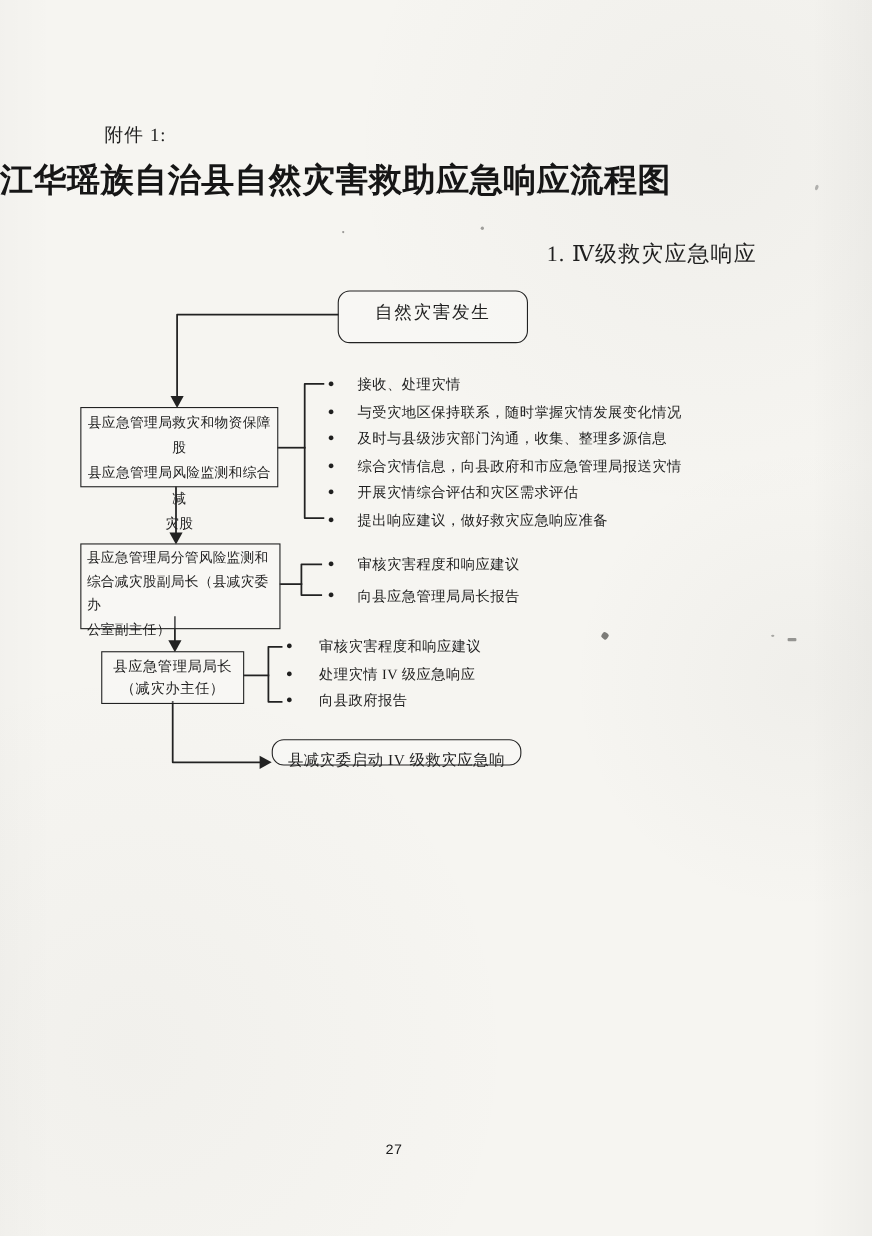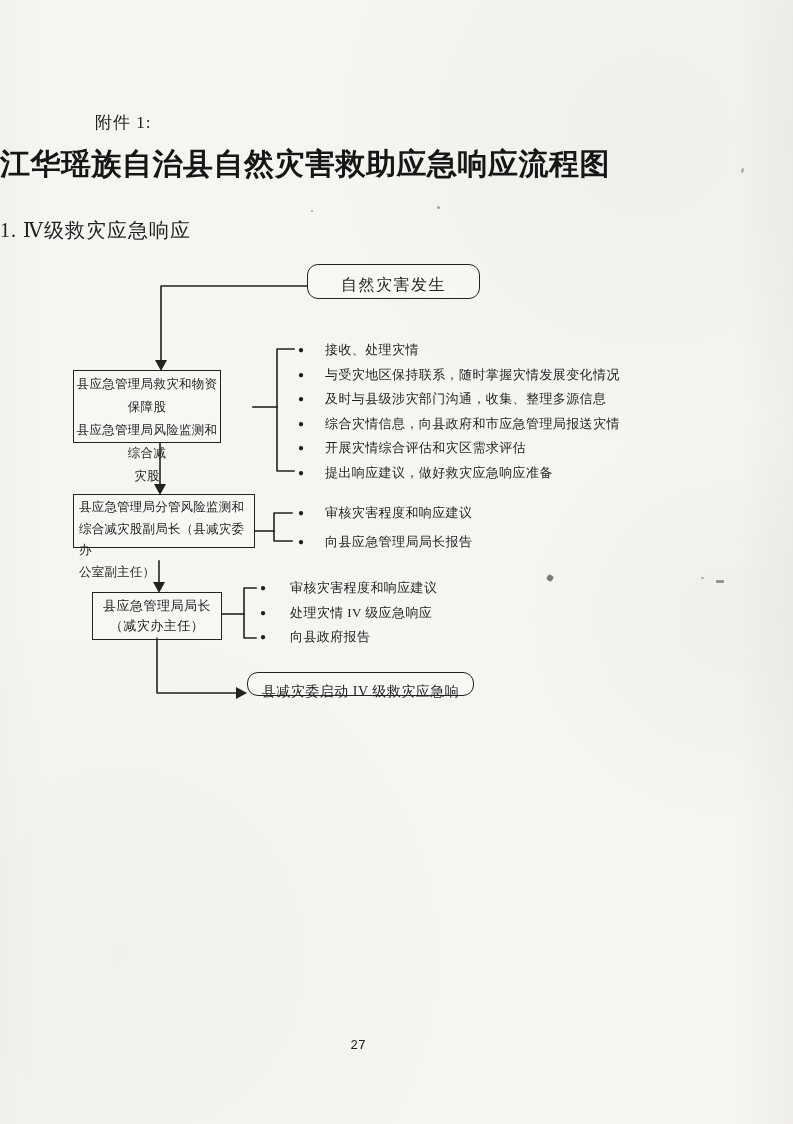--- a/index.html
+++ b/index.html
@@ -18,30 +18,30 @@
     overflow:hidden;
   }
   .abs{position:absolute;}
   .attach{left:95px;top:111px;font-size:17px;letter-spacing:1px;}
   .title{
     left:0;top:144px;width:710px;margin:0;
     font-size:30px;font-weight:bold;
     font-family:"Liberation Sans","DejaVu Sans",sans-serif;
     letter-spacing:0.5px;color:#161616;
   }
-  .subtitle{left:0;top:217px;width:688px;text-align:left;font-size:20px;letter-spacing:1px;}
+  .subtitle{left:0;top:217px;width:688px;text-align:right;font-size:20px;letter-spacing:1px;}
   svg.lines{left:0;top:0;}
   .node{
     box-sizing:border-box;border:1.6px solid #222;
     text-align:center;background:rgba(255,255,255,0.25);
   }
   .rounded{border-radius:11px;}
-  .start-node{left:307px;top:264px;width:173px;height:35px;line-height:40px;font-size:16px;letter-spacing:1.5px;}
-  .box1{left:73px;top:370px;width:148px;height:73px;font-size:12.5px;line-height:23px;padding-top:2px;letter-spacing:0.3px;}
-  .box2{left:73px;top:494px;width:182px;height:54px;font-size:12.5px;line-height:21.5px;padding:2px 0 0 5px;text-align:left;letter-spacing:0.2px;}
+  .start-node{left:307px;top:264px;width:173px;height:48px;line-height:40px;font-size:16px;letter-spacing:1.5px;}
+  .box1{left:73px;top:370px;width:180px;height:73px;font-size:12.5px;line-height:23px;padding-top:2px;letter-spacing:0.3px;}
+  .box2{left:73px;top:494px;width:182px;height:78px;font-size:12.5px;line-height:21.5px;padding:2px 0 0 5px;text-align:left;letter-spacing:0.2px;}
   .box3{left:92px;top:592px;width:130px;height:48px;font-size:13px;line-height:20px;padding-top:3px;letter-spacing:0.5px;}
   .end-node{left:247px;top:672px;width:227px;height:24px;line-height:38px;font-size:14px;letter-spacing:0.5px;}
   .blist{display:block;}
   .g1{left:296px;top:338px;width:400px;}
   .g2{left:296px;top:499px;width:400px;}
   .g3{left:258px;top:576px;width:360px;}
   .brow{display:flex;align-items:center;}
   .g1 .brow{height:24.5px;}
   .g2 .brow{height:28.5px;}
   .g3 .brow{height:24.6px;}

